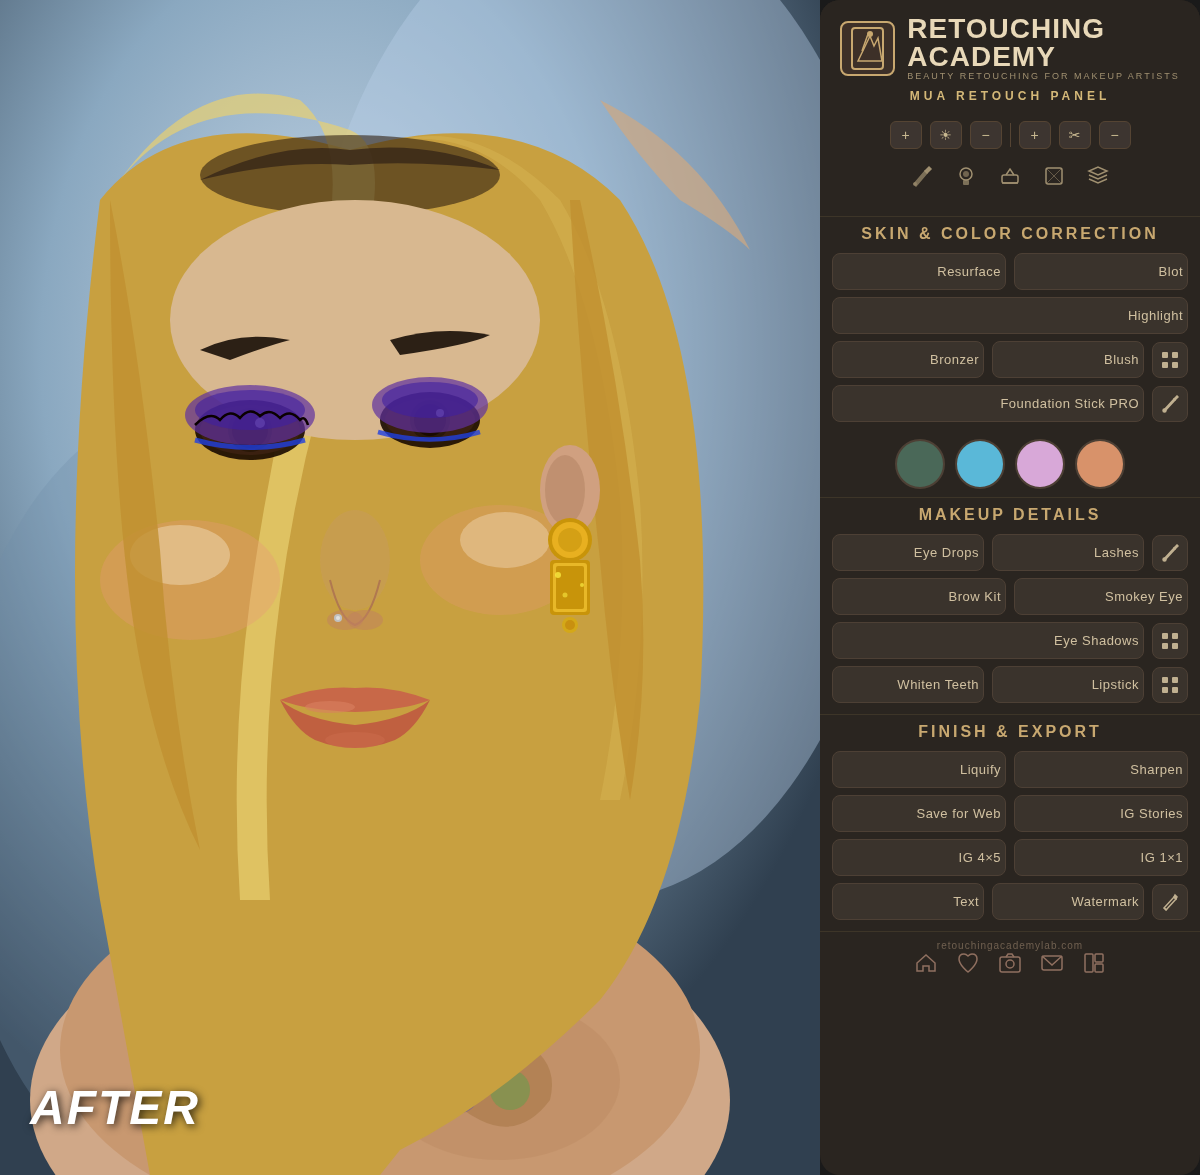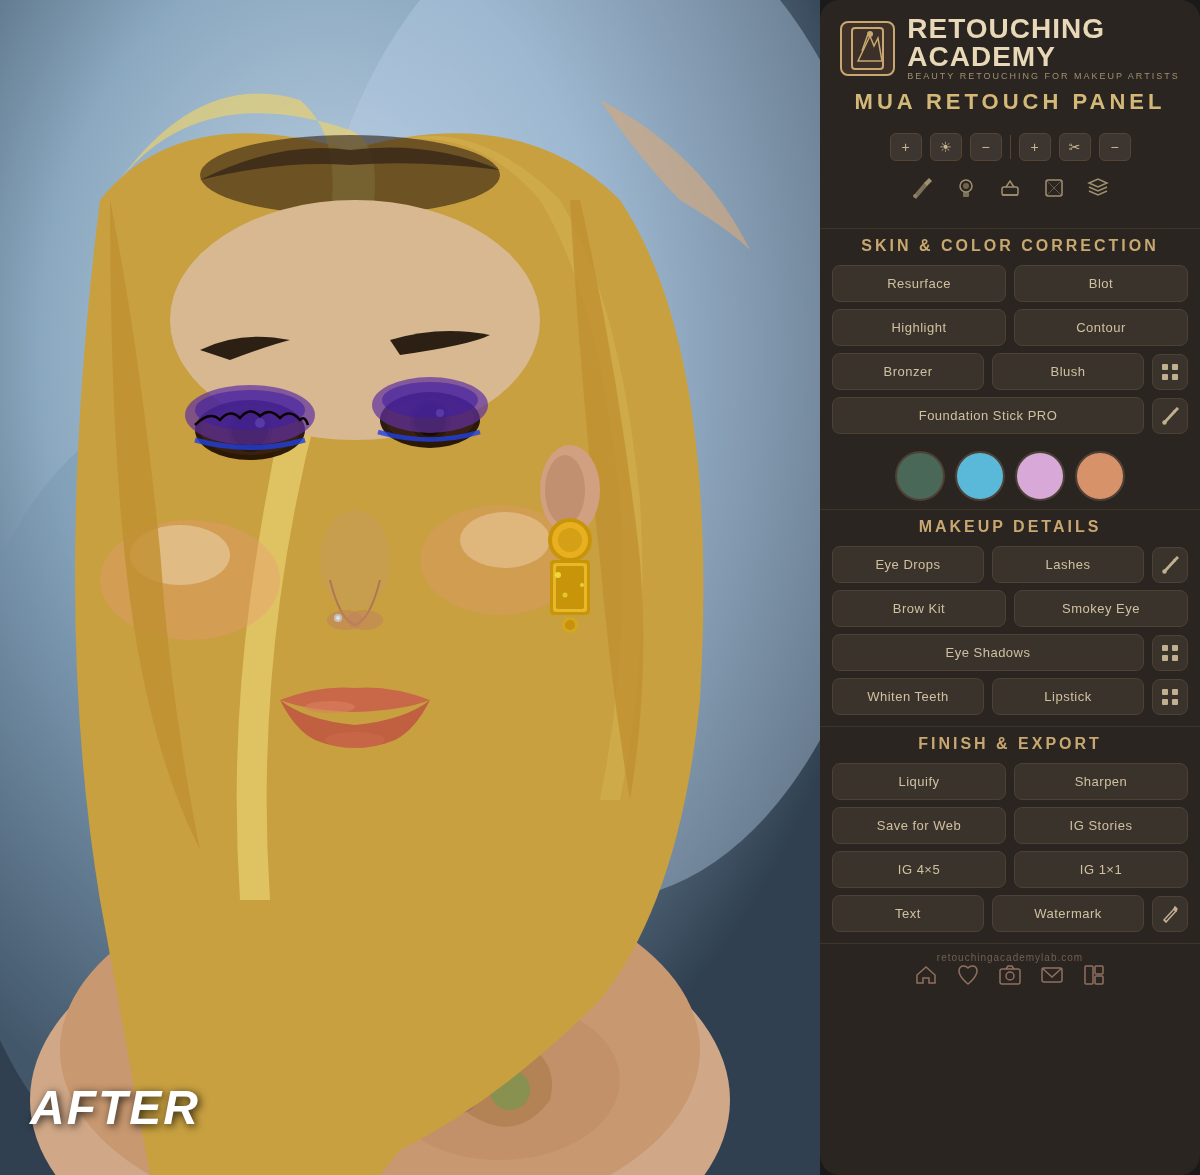--- a/index.html
+++ b/index.html
@@ -91,21 +91,21 @@
 
     .logo-subtitle-small {
       color: #a09070;
       font-size: 9px;
       letter-spacing: 2px;
       text-transform: uppercase;
     }
 
     .panel-title {
       color: #d4b878;
-      font-size: 22px;
+      font-size: 12px;
       font-weight: bold;
       letter-spacing: 4px;
       text-transform: uppercase;
       margin: 8px 0 12px;
     }
 
     
     .toolbar-row {
       display: flex;
       align-items: center;
@@ -175,21 +175,21 @@
     }
 
     .panel-btn {
       flex: 1;
       background: #3a332c;
       border: 1px solid #4d4035;
       border-radius: 8px;
       color: #d0c0a0;
       padding: 10px 4px;
       font-size: 13px;
-      text-align: center;
+      text-align: right;
       cursor: pointer;
       letter-spacing: 0.5px;
     }
 
     .panel-btn.wide {
       flex: 2;
     }
 
     .icon-btn {
       width: 36px;
@@ -453,21 +453,20 @@
 
   <div class="section-header">SKIN &amp; COLOR CORRECTION</div>
 
   <div class="btn-grid">
     <div class="btn-row">
       <div class="panel-btn">Resurface</div>
       <div class="panel-btn">Blot</div>
     </div>
     <div class="btn-row">
       <div class="panel-btn">Highlight</div>
-      <div class="panel-btn">Contour</div>
     </div>
     <div class="btn-row">
       <div class="panel-btn">Bronzer</div>
       <div class="panel-btn">Blush</div>
       <div class="icon-btn">
         <svg width="18" height="18" viewBox="0 0 18 18" fill="#c0b090">
           <rect x="1" y="1" width="6" height="6" rx="1"></rect>
           <rect x="11" y="1" width="6" height="6" rx="1"></rect>
           <rect x="1" y="11" width="6" height="6" rx="1"></rect>
           <rect x="11" y="11" width="6" height="6" rx="1"></rect>

